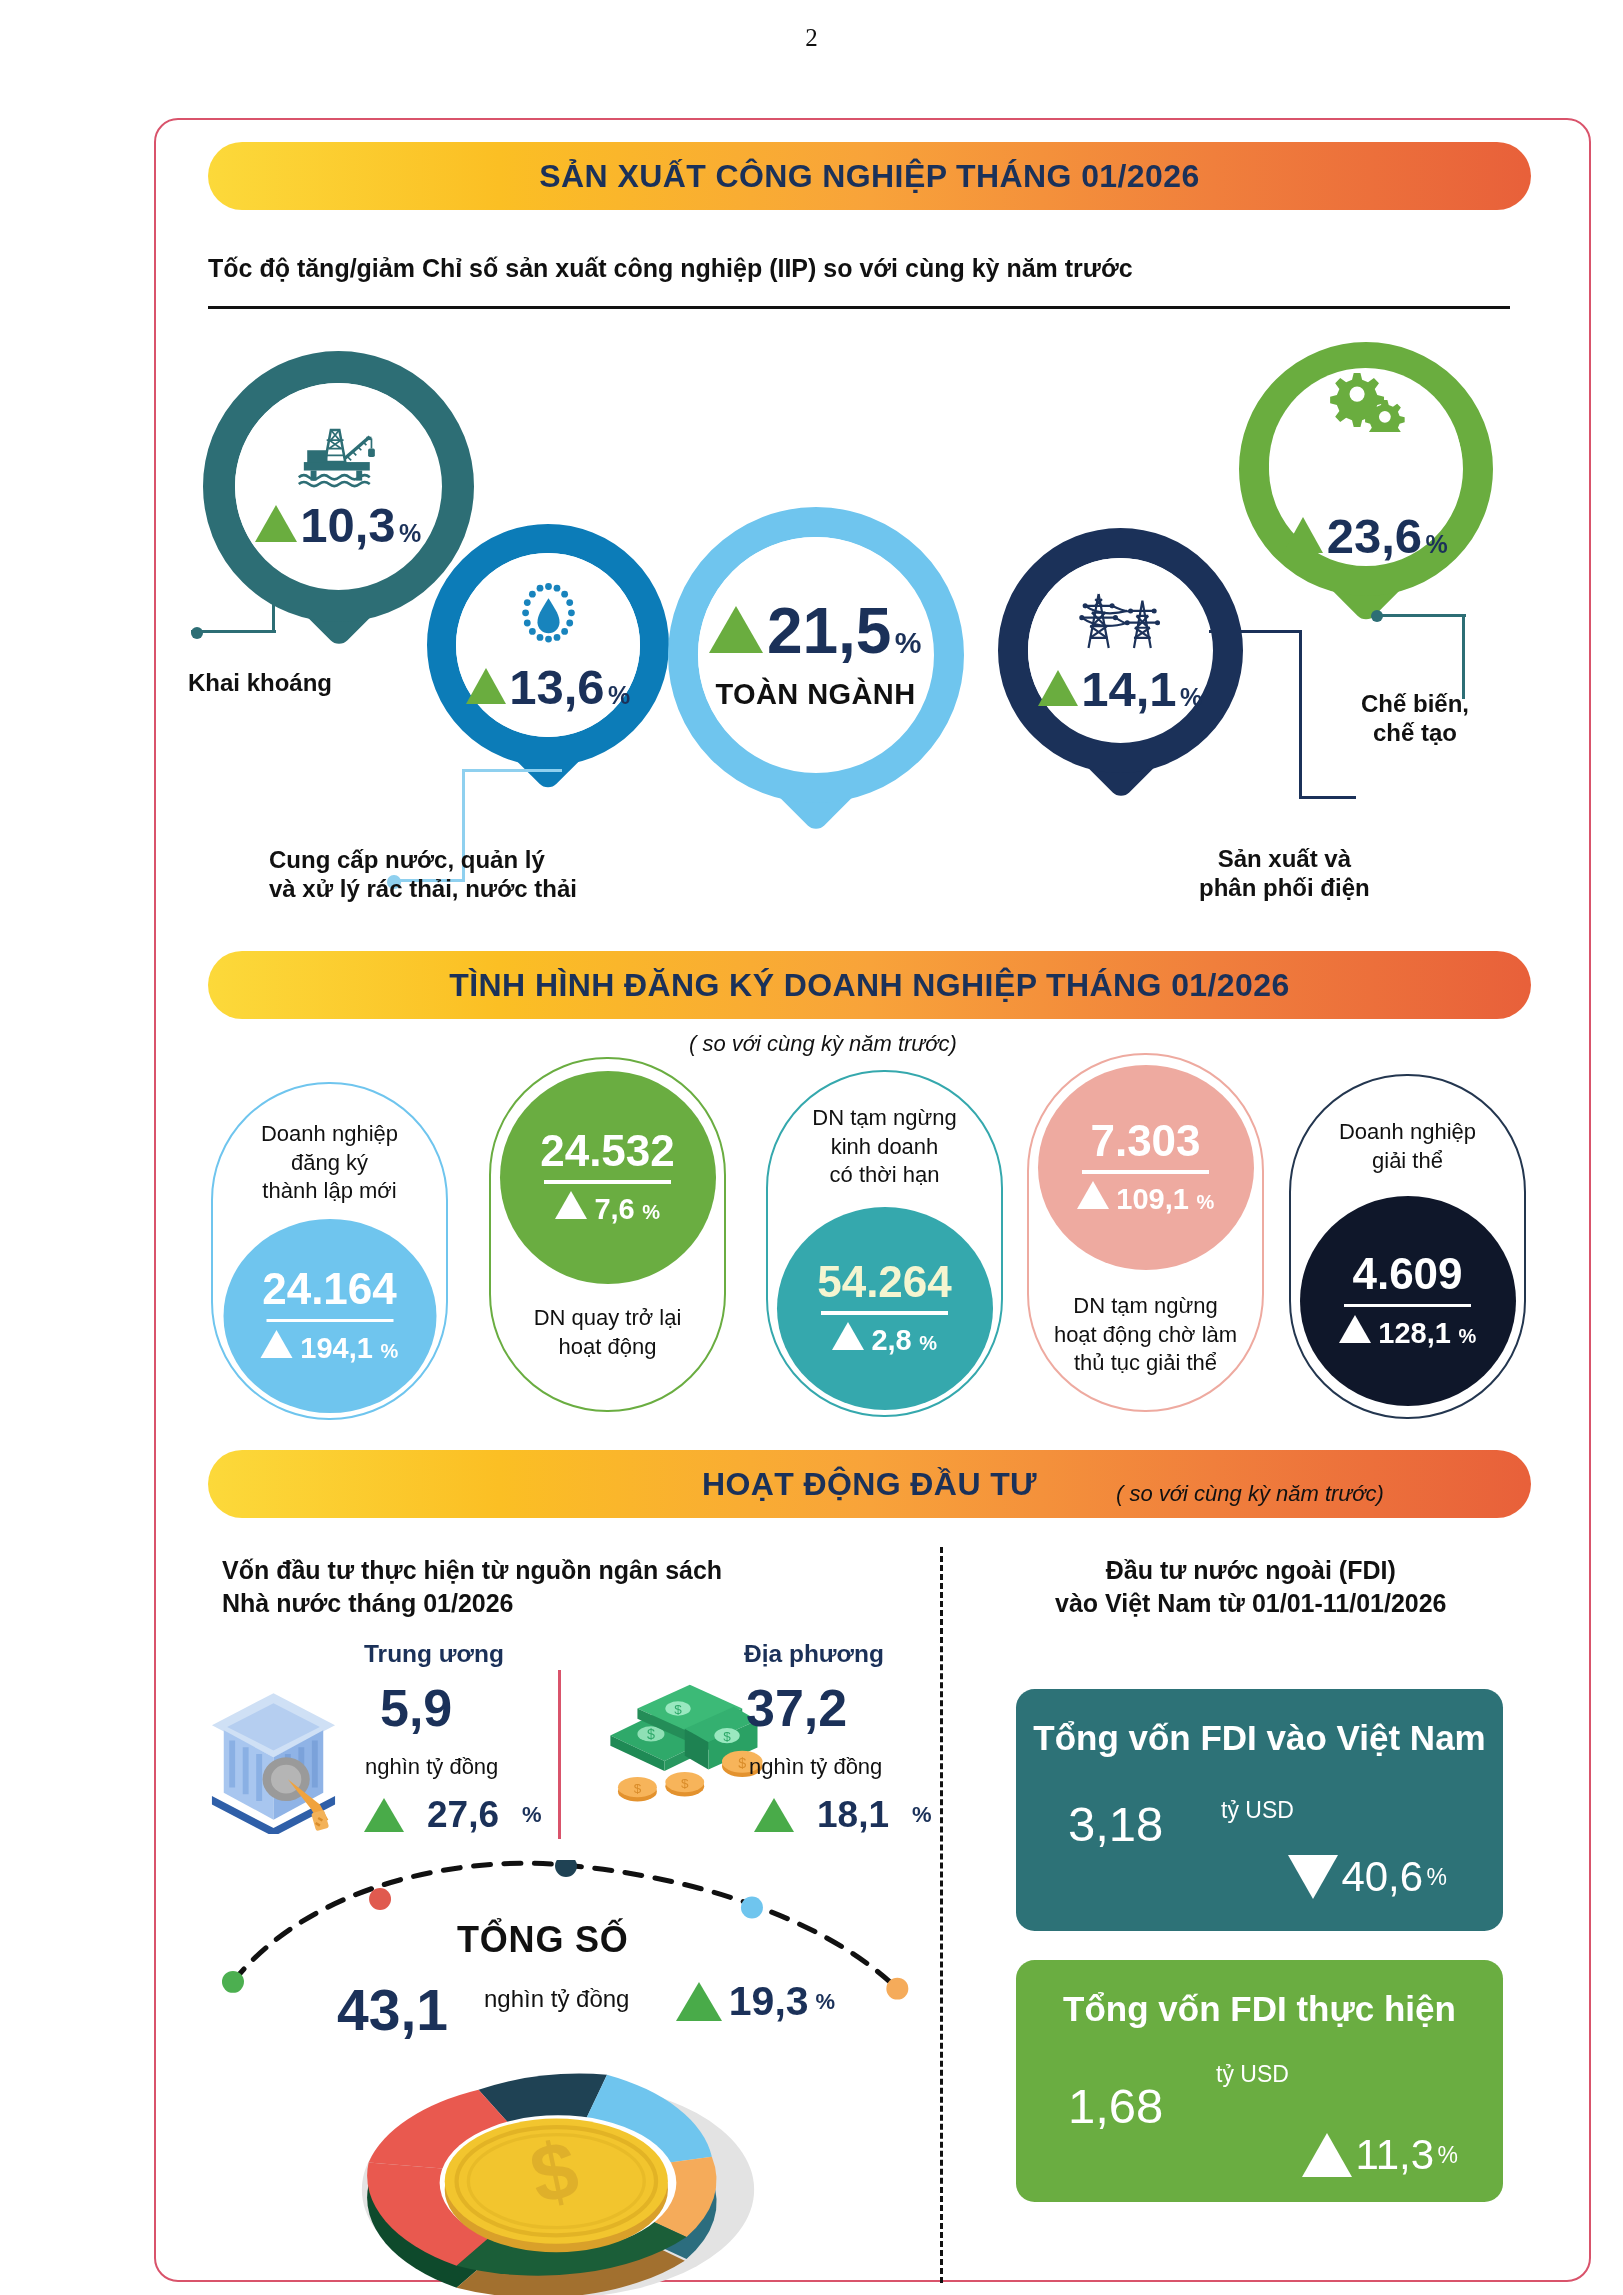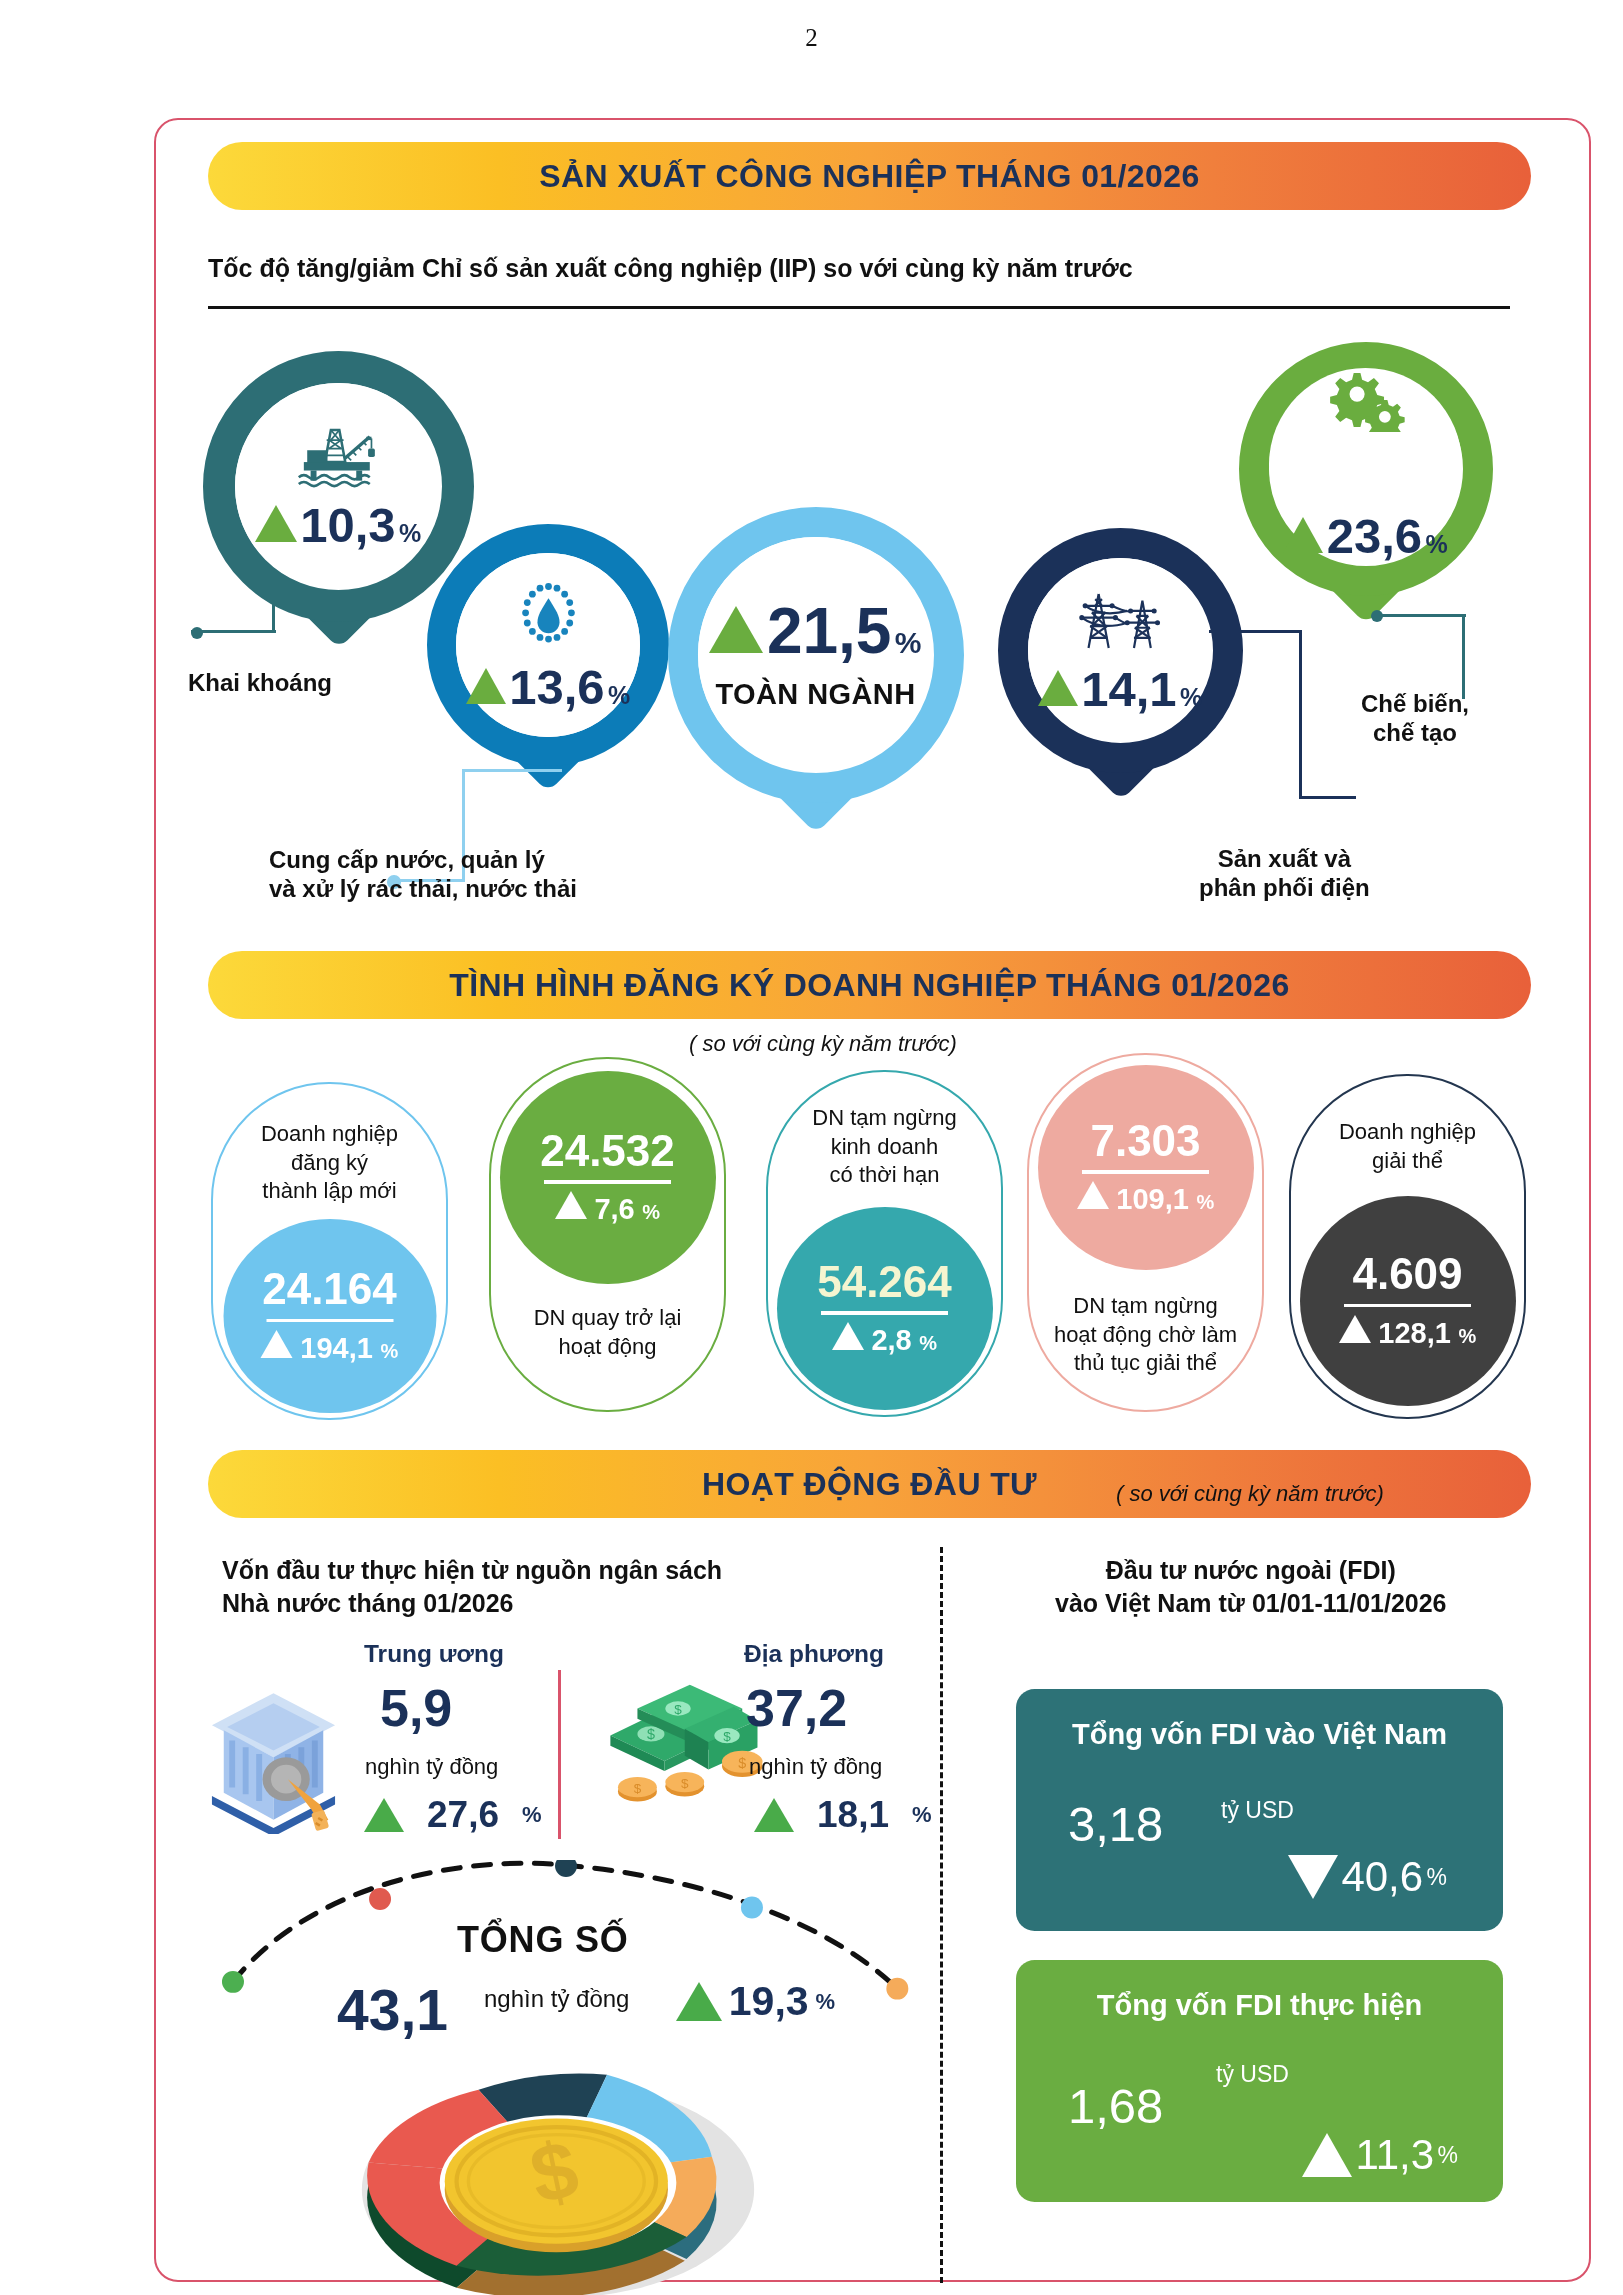--- a/index.html
+++ b/index.html
@@ -57,21 +57,21 @@
 
   .total-lab{position:absolute;font-size:36px;font-weight:bold;color:#111;letter-spacing:0.8px;}
   .total-num{position:absolute;font-size:57px;font-weight:bold;color:#1b3159;}
   .total-unit{position:absolute;font-size:24px;color:#111;}
   .total-chg{position:absolute;display:flex;align-items:center;gap:6.8px;}
   .total-chg .v{font-size:41px;font-weight:bold;color:#1b3159;}
   .total-chg .p{font-size:22px;font-weight:bold;color:#1b3159;}
 
   
   .fdi{position:absolute;border-radius:18.6px;}
-  .fdi .t{position:absolute;width:100%;text-align:center;font-size:29px;font-weight:bold;color:#fff;}
+  .fdi .t{position:absolute;width:100%;text-align:center;font-size:35px;font-weight:bold;color:#fff;}
   .fdi .n{position:absolute;font-size:49px;color:#fff;}
   .fdi .u{position:absolute;font-size:23px;color:#fff;}
   .fdi .c{position:absolute;display:flex;align-items:center;gap:3.4px;}
   .fdi .c .v{font-size:42px;color:#fff;}
   .fdi .c .p{font-size:23px;color:#fff;}
 </style>
 </head>
 <body>
 
 <div class="page-num">2</div>
@@ -300,21 +300,21 @@
     </div>
   </div>
   <div class="cap-lab" style="top:237px;left:0;white-space:pre-line;">DN tạm ngừng
 hoạt động chờ làm
 thủ tục giải thể</div>
 </div>
 
 <div class="cap-out" style="left:1289px;top:1074px;width:237px;height:345px;border:2.5px solid #23364f;border-radius:118px;">
   <div class="cap-lab" style="top:42px;left:0;white-space:pre-line;">Doanh nghiệp
 giải thể</div>
-  <div class="cap-ell" style="top:120px;width:216px;height:210px;background:#404040;">
+  <div class="cap-ell" style="top:120px;width:216px;height:210px;background:#0f172a;">
     <div class="cap-num" style="color:#fff;">4.609</div>
     <div class="cap-div" style="width:127px;background:#fff;"></div>
     <div class="cap-row">
       <span class="tri-up" style="border-left-width:16px;border-right-width:16px;border-bottom-width:28px;border-bottom-color:#fff;"></span>
       <span class="cap-pct" style="color:#fff;">128,1</span>
       <span style="color:#fff;font-size:20px;font-weight:bold;">%</span>
     </div>
   </div>
 </div>
 

